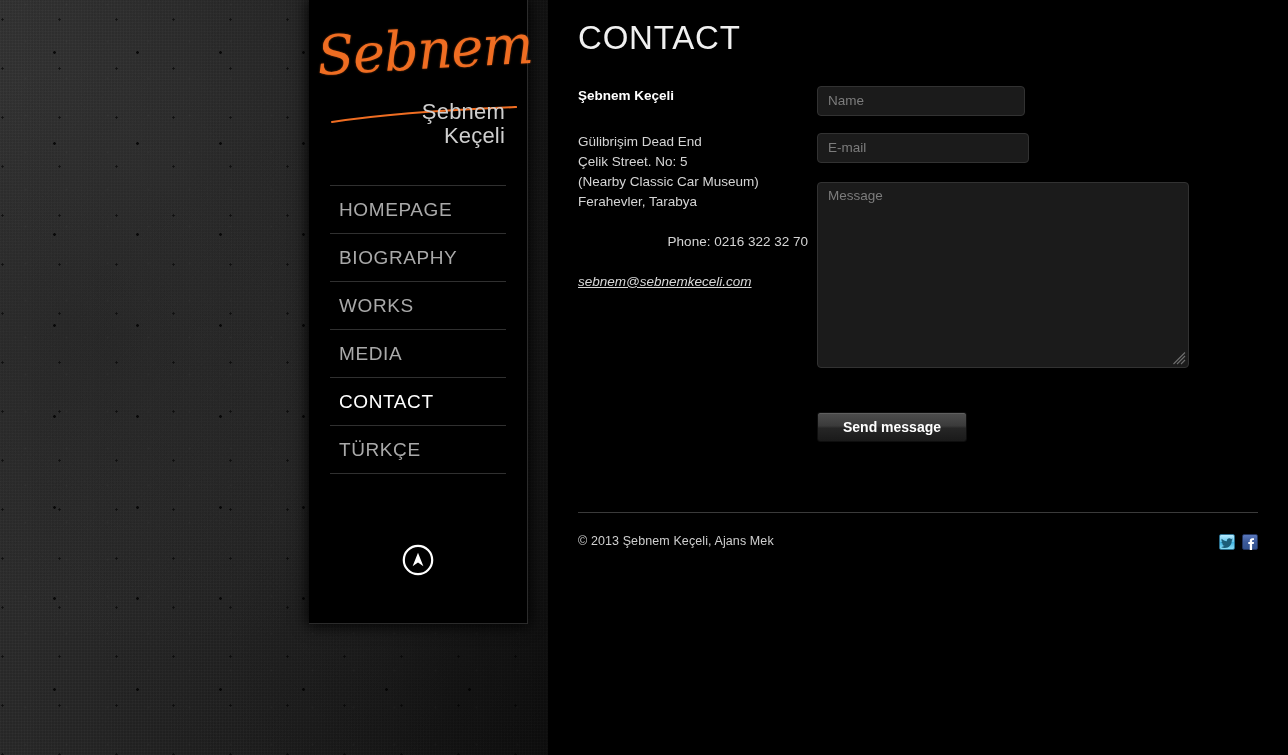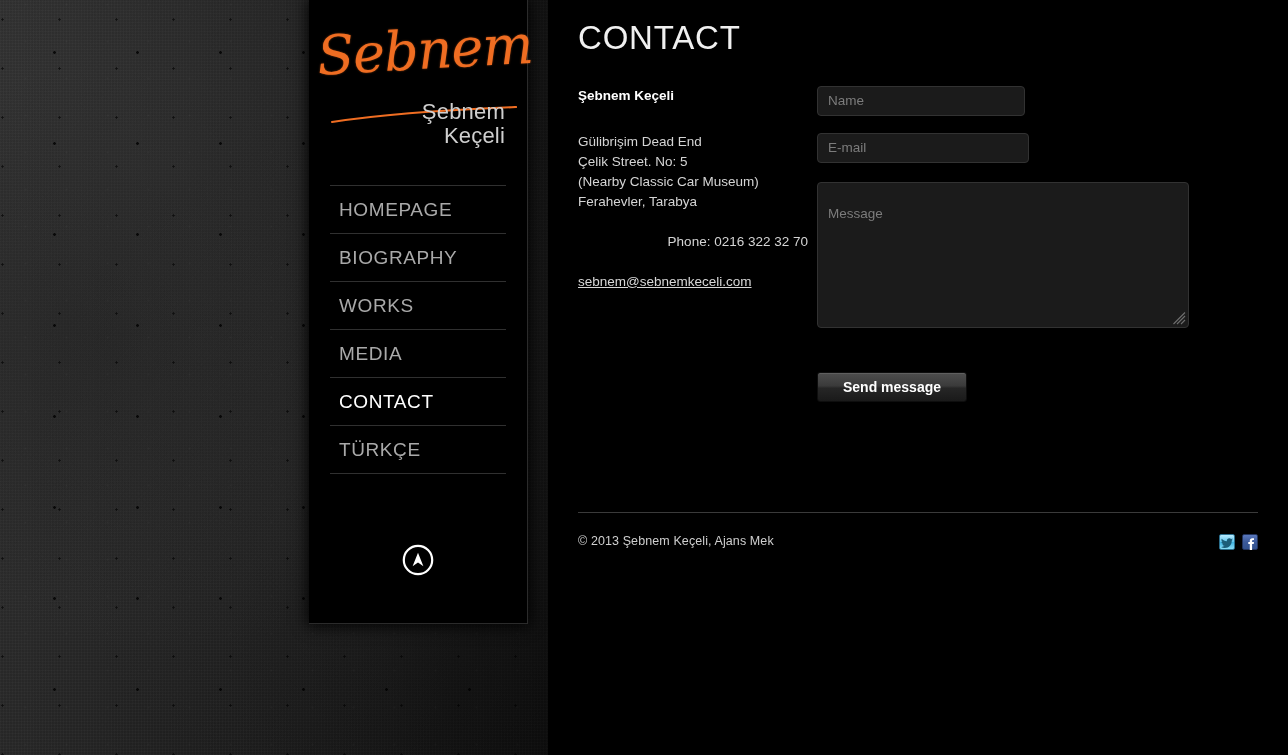--- a/index.html
+++ b/index.html
@@ -183,20 +183,21 @@
     margin-bottom: 26px;
   }
   .info-line { white-space: nowrap; }
   #info-phone { margin-top: 20px; text-align: right; }
   #info-email {
     display: inline-block;
     margin-top: 20px;
     color: #d8d8d8;
     text-decoration: underline;
     cursor: pointer;
+    font-style: italic;
   }
 
   
   #form-col {
     position: absolute;
     left: 239px; top: 0;
     width: 380px;
   }
   .field {
     display: block;
@@ -205,22 +206,22 @@
     border-radius: 4px;
     color: #e0e0e0;
     font-family: "Liberation Sans", sans-serif;
     font-size: 13.5px;
     outline: none;
   }
   .field::placeholder { color: #7c7c7c; }
   #input-name  { width: 208px; height: 30px; padding: 0 10px; }
   #input-email { width: 212px; height: 30px; padding: 0 10px; margin-top: 17px; }
   #input-message {
-    width: 372px; height: 146px;
-    padding: 22px 10px;
+    width: 372px; height: 186px;
+    padding: 4px 10px;
     margin-top: 19px;
     resize: none;
     line-height: 17px;
     position: relative;
   }
   #message-wrap { position: relative; display: inline-block; }
   #resize-grip {
     position: absolute;
     right: 3px; bottom: 4px;
     width: 13px; height: 13px;

